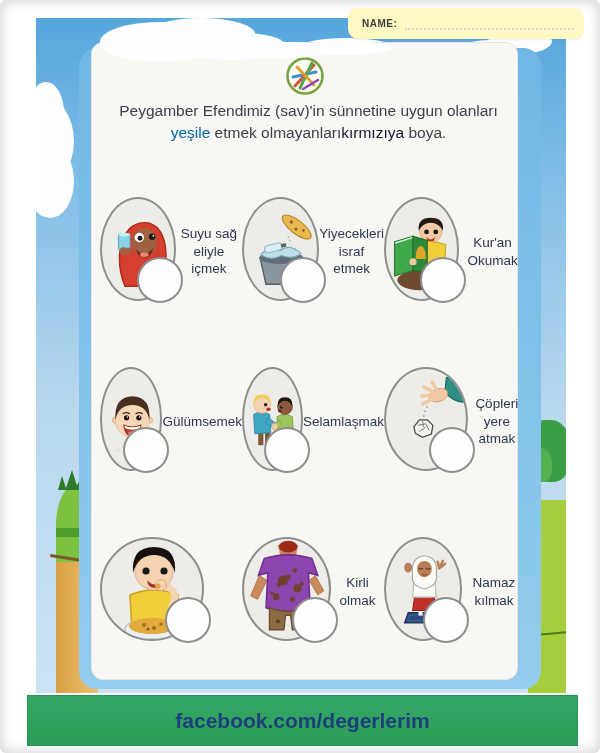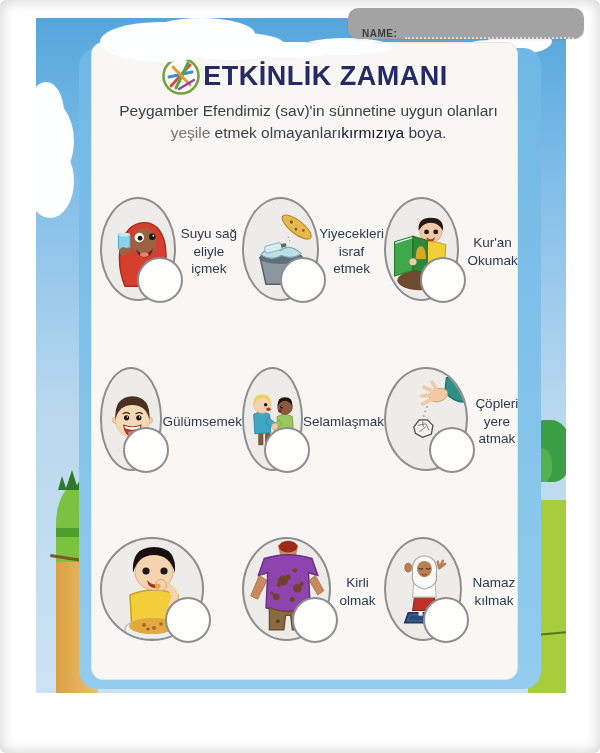--- a/index.html
+++ b/index.html
@@ -24,40 +24,40 @@
        background:linear-gradient(90deg,#D99F45 0%, #E5B35C 60%, #EBC172 100%); }
   .dirt-line { position:absolute; left:14px; top:540px; width:52px; height:3px; background:#7A5A20; transform:rotate(9deg); }
   .tree-right { position:absolute; right:-4px; top:402px; width:48px; height:84px; }
   .canopy1 { position:absolute; right:0; top:0; width:46px; height:62px; background:#3B9E44; border-radius:45% 40% 35% 55%; }
   .canopy2 { position:absolute; right:18px; top:28px; width:26px; height:34px; background:#55B150; border-radius:50% 50% 40% 60%; }
   .trunk { position:absolute; right:30px; top:60px; width:5px; height:14px; background:#6E4A20; transform:rotate(12deg); }
   .grass-right { position:absolute; right:0; bottom:0; width:38px; height:193px; background:#A6CE3C; }
   .grass-line { position:absolute; right:-2px; bottom:58px; width:44px; height:2px; background:#4C7C1C; transform:rotate(-5deg); }
 
   
-  .name-box { position:absolute; left:348px; top:8px; width:236px; height:31px; background:#a3a3a3; z-index:6;
-       border-radius:10px; display:flex; align-items:flex-end; padding:0 10px 0 14px; box-shadow:0 1px 2px rgba(0,0,0,.08); }
+  .name-box { position:absolute; left:348px; top:8px; width:236px; height:31px; background:#fef9c3; z-index:6;
+       border-radius:10px; display:flex; align-items:center; padding:0 10px 0 14px; box-shadow:0 1px 2px rgba(0,0,0,.08); }
   .name-label { font-size:10px; font-weight:bold; color:#3D3D3D; letter-spacing:.5px; }
   .name-line { flex:1; margin-left:8px; height:13px; border-bottom:2px dotted #D6D6D6; }
 
   
   .frame { position:absolute; left:79px; top:48px; width:462px; height:641px; z-index:2;
        background:linear-gradient(180deg,#6FB7E5 0%, #85C4EA 60%, #93CCEE 100%); border-radius:18px; }
   .paper { position:absolute; left:91px; top:42px; width:427px; height:638px; z-index:3;
        background:#F8F7F4; border-radius:12px; border:1px solid #E7E5DF; }
   .cloud-over { position:absolute; left:100px; top:22px; width:120px; height:40px; background:#FDFEFF; border-radius:50%; z-index:4;
        box-shadow: 72px 4px 0 -6px #FDFEFF, 125px 8px 0 -12px #FDFEFF, 36px -10px 0 -8px #FDFEFF, 185px 6px 0 -13px #FDFEFF; }
 
   .title-row { position:absolute; left:0; top:13px; width:100%; display:flex; align-items:center; justify-content:center; gap:2px; }
   .title-text { font-size:27px; font-weight:bold; color:#232A66; letter-spacing:.5px; }
   .logo { width:40px; height:40px; flex:0 0 auto; }
 
   .instruction { position:absolute; left:4px; top:57px; width:100%; text-align:center;
        font-size:15.5px; color:#39404A; line-height:1.4; font-weight:500; }
-  .w-green { color:#737373; }
+  .w-green { color:#0369a1; }
   .w-red { color:#0f172a; }
 
   .grid { position:absolute; left:8px; top:121px; width:426px; display:grid;
        grid-template-columns:142px 142px 142px; grid-auto-rows:170px; }
   .cell { display:flex; flex-direction:row; align-items:center; }
   .circle-wrap { position:relative; width:104px; height:104px; }
   .circle { position:absolute; inset:0; border-radius:50%; background:#EDECE9; border:2.5px solid #8E8E8E; overflow:hidden; }
   .circle svg { width:100%; height:100%; display:block; }
   .color-dot { position:absolute; right:-7px; bottom:-2px; width:46px; height:46px; border-radius:50%;
        background:#FEFEFD; border:2px solid #8E8E8E; z-index:2; }
@@ -108,21 +108,20 @@
 
     <div class="title-row">
       <svg class="logo" viewBox="0 0 40 40">
         <circle cx="20" cy="20" r="17.5" fill="#FDFDF6" stroke="#76A33F" stroke-width="2.6"></circle>
         <line x1="10" y1="30" x2="29" y2="9" stroke="#D94F3C" stroke-width="3" stroke-linecap="round"></line>
         <line x1="8" y1="21" x2="31" y2="16" stroke="#3E8ED0" stroke-width="3" stroke-linecap="round"></line>
         <line x1="15" y1="32" x2="27" y2="7" stroke="#56A44B" stroke-width="3" stroke-linecap="round"></line>
         <line x1="12" y1="11" x2="29" y2="29" stroke="#E0A030" stroke-width="3" stroke-linecap="round"></line>
         <line x1="18" y1="33" x2="33" y2="24" stroke="#8E44AD" stroke-width="2.4" stroke-linecap="round"></line>
       </svg>
-      <span class="title-text">ETKİNLİK ZAMANI</span>
     </div>
 
     <div class="instruction">
       <div><span>Peygamber Efendimiz (sav)'in sünnetine uygun olanları</span></div>
       <div>
         <span class="w-green">yeşile</span><span> etmek olmayanları</span><span class="w-red">kırmızıya</span><span> boya.</span>
       </div>
     </div>
 
     <div class="grid">
@@ -354,14 +353,17 @@
             </svg>
           </div>
           <div class="color-dot"></div>
         </div>
         <div class="caption">Namaz kılmak</div>
       </div>
 
     </div>
   </div>
 
+  <div class="banner">
+    <span class="banner-text">facebook.com/degerlerim</span>
+  </div>
 
 </div>
 
 </body></html>

